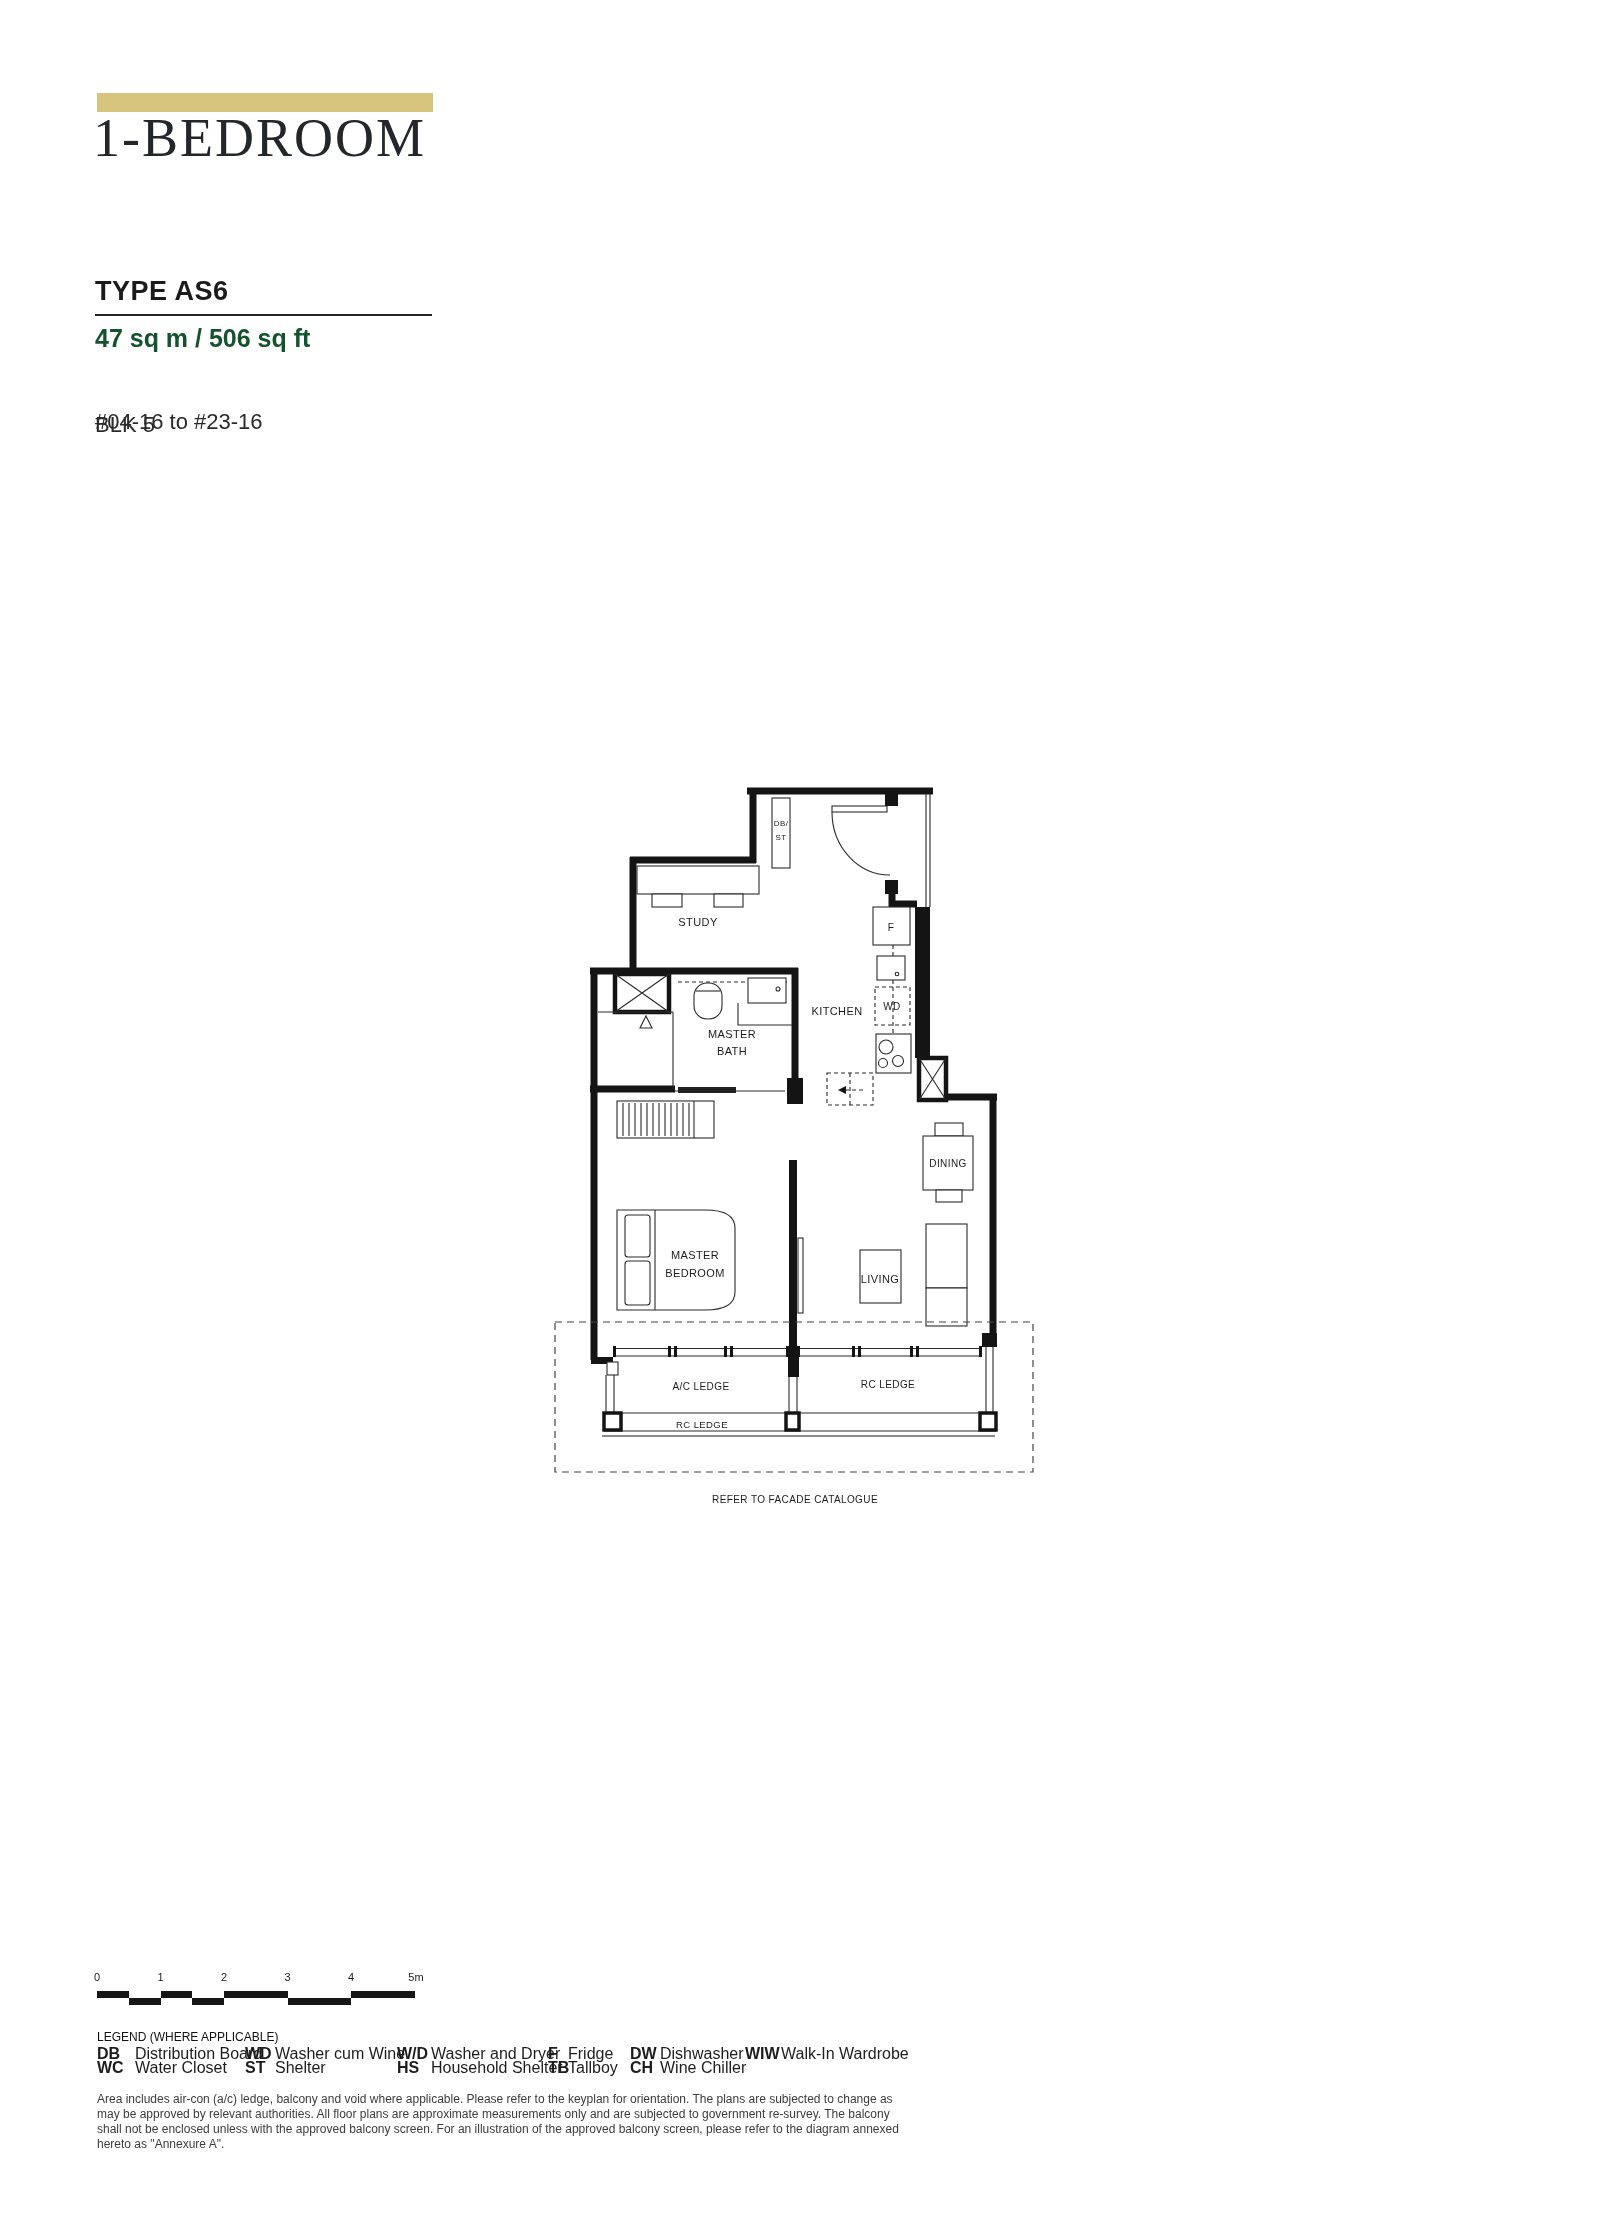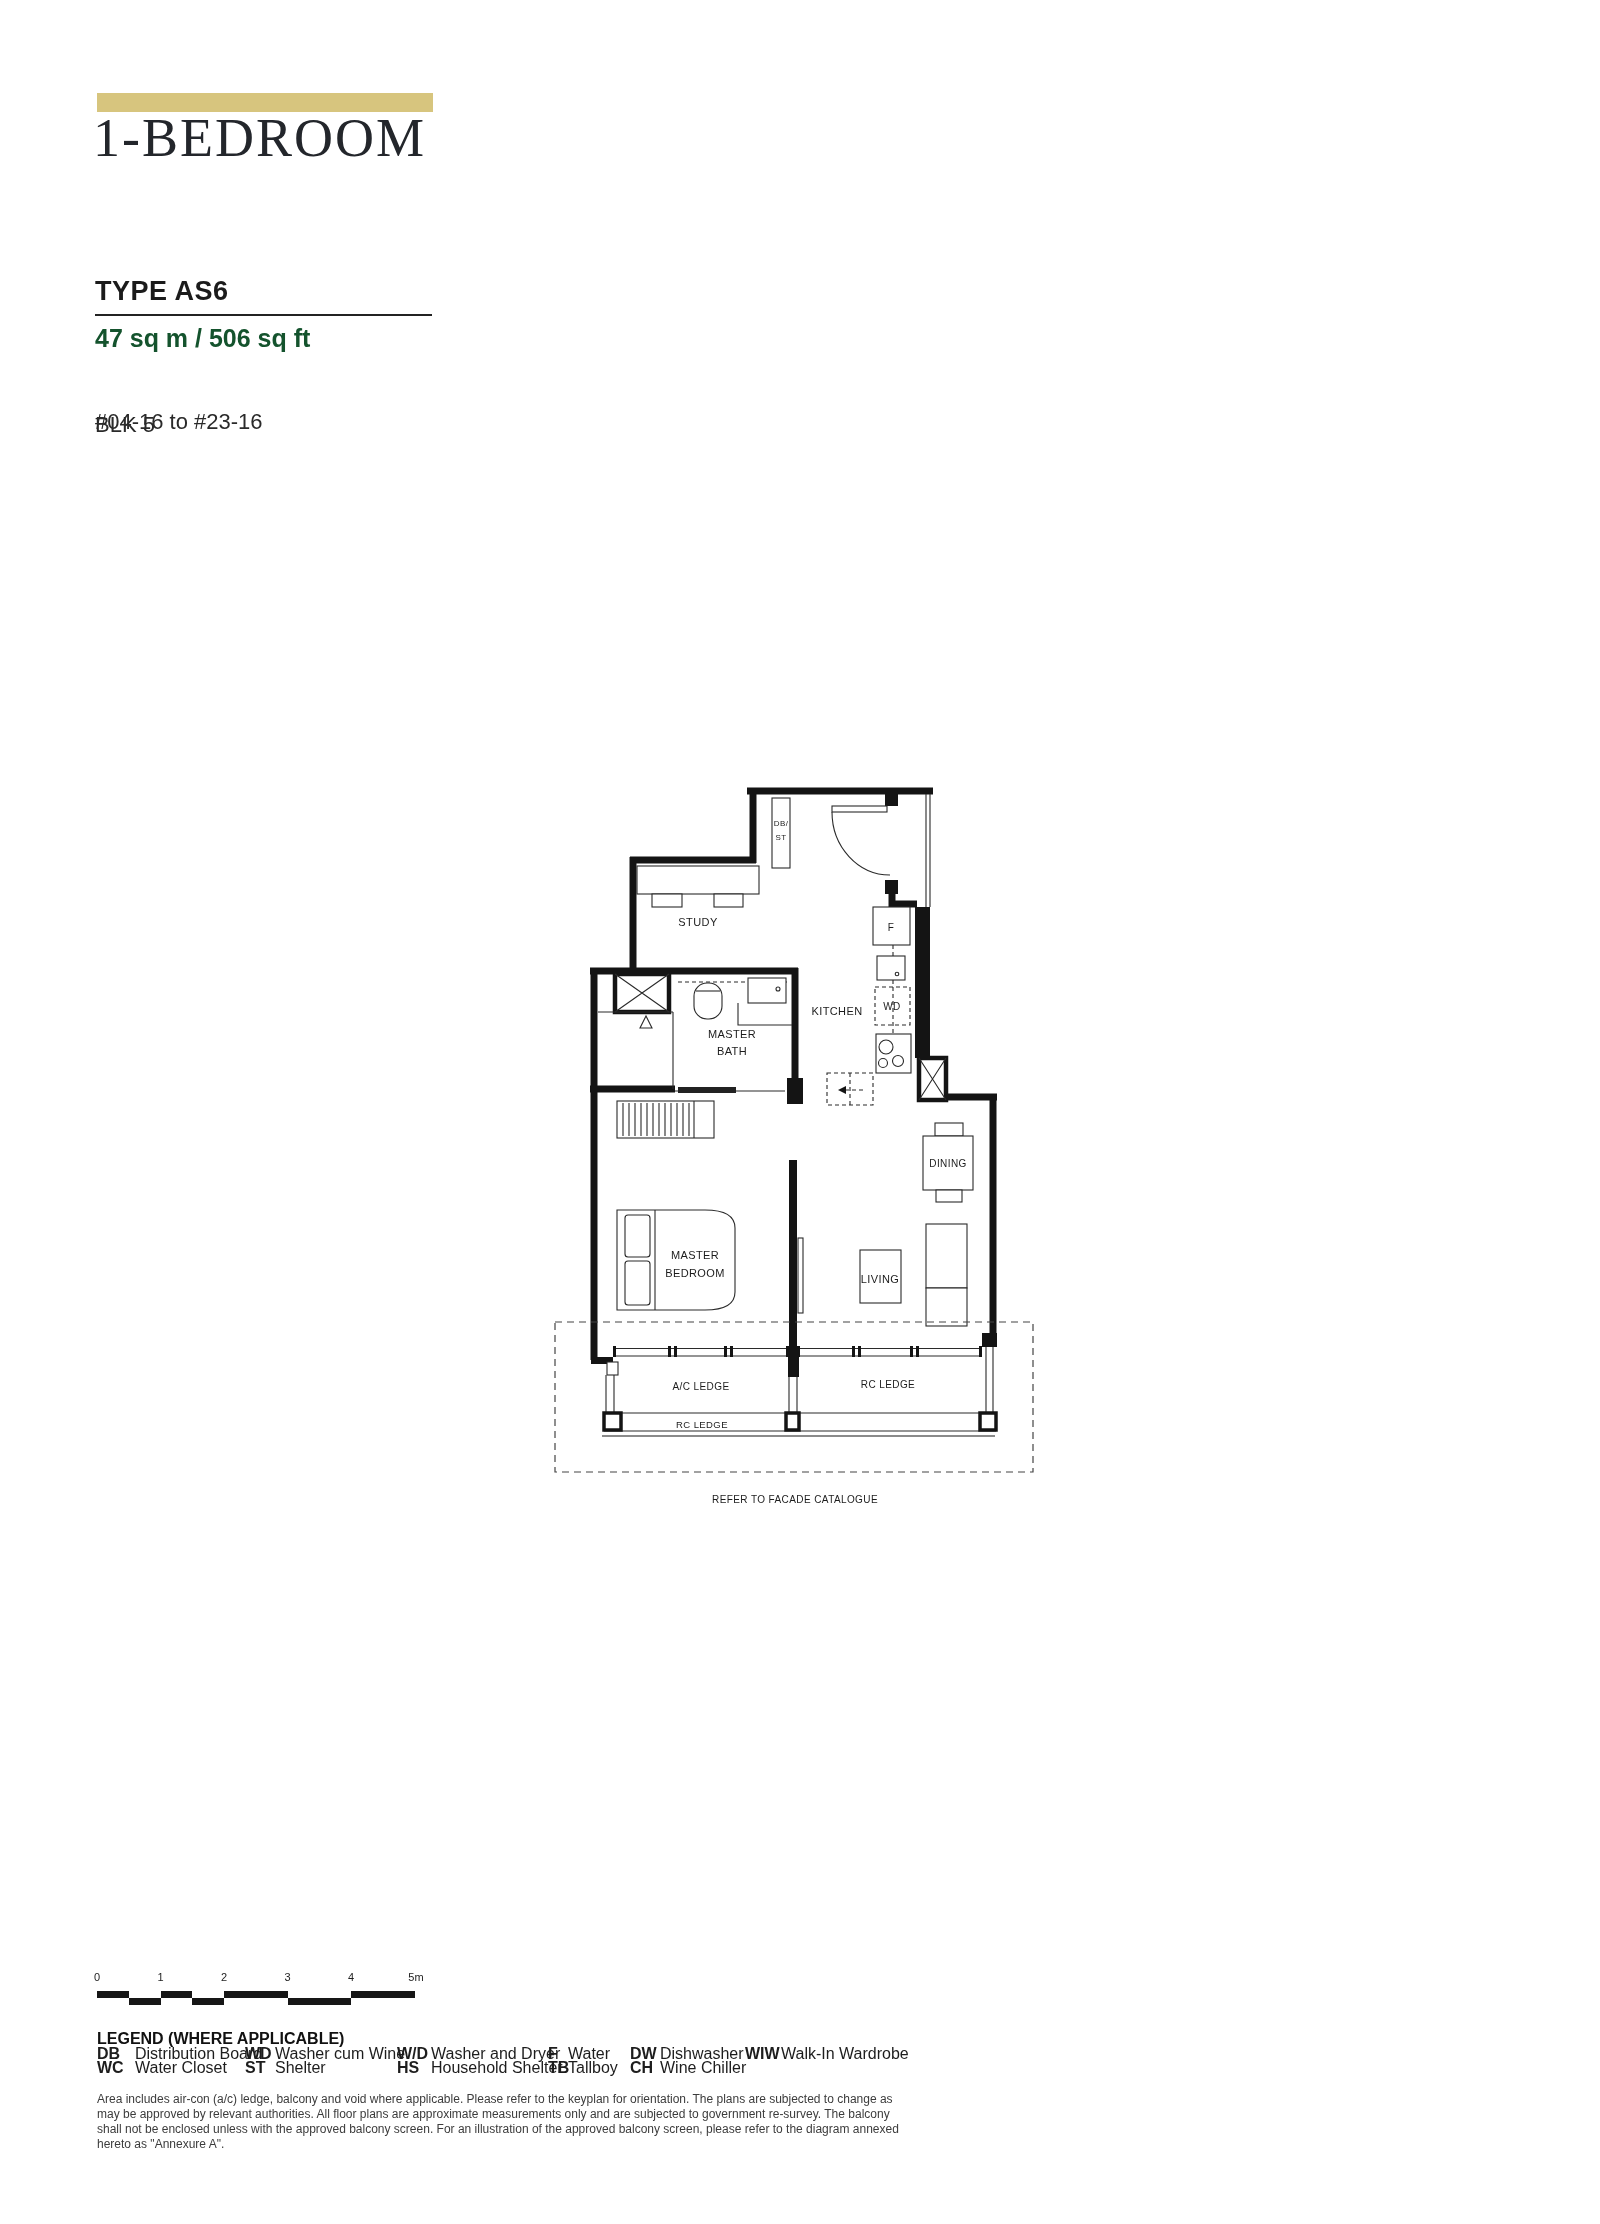--- a/index.html
+++ b/index.html
@@ -18,21 +18,21 @@
   svg .wall{stroke:#141414;fill:none;}
   svg .thin{stroke:#2a2a2a;stroke-width:1.1;fill:none;}
   svg .thin-f{stroke:#2a2a2a;stroke-width:1.1;fill:#fff;}
   svg .dash{stroke:#2a2a2a;stroke-width:1.1;fill:none;stroke-dasharray:4 3;}
   svg .blk{fill:#141414;stroke:none;}
   svg .lbl{font-family:"Liberation Sans",sans-serif;fill:#1c1c1c;letter-spacing:.4px;}
   svg .l11{font-size:11px;} svg .l10{font-size:10px;} svg .l9{font-size:9.5px;} svg .l8{font-size:8px;}
   .scalebar{left:97px;top:1971px;width:320px;height:36px;}
   .scalebar .tick{position:absolute;top:0;font-size:11px;color:#1d1d1d;transform:translateX(-50%);}
   .scalebar .seg{position:absolute;height:7px;background:#161616;}
-  .legend-title{left:97px;top:2030px;font-size:16px;font-weight:bold;color:#111;}
+  .legend-title{left:97px;top:2030px;font-size:12px;font-weight:normal;color:#111;}
   .legend-col{position:absolute;top:2047px;white-space:nowrap;}
   .legend-row{line-height:14px;display:flex;}
   .legend-row .ab{font-weight:bold;display:inline-block;}
   .legend-row .ds{display:inline-block;}
   .disclaimer{left:97px;top:2092px;width:814px;font-size:12px;line-height:15px;color:#3c3c3c;}
 </style>
 </head>
 <body>
 
 <div class="page">
@@ -254,21 +254,21 @@
         <span class="ds">Washer and Dryer</span>
       </div>
     <div class="legend-row">
         <span class="ab" style="width:34px">HS</span>
         <span class="ds">Household Shelter</span>
       </div>
   </div>
   <div class="legend-col" style="left:548px">
     <div class="legend-row">
         <span class="ab" style="width:20px">F</span>
-        <span class="ds">Water</span>
+        <span class="ds">Fridge</span>
       </div>
     <div class="legend-row">
         <span class="ab" style="width:20px">TB</span>
         <span class="ds">Tallboy</span>
       </div>
   </div>
   <div class="legend-col" style="left:630px">
     <div class="legend-row">
         <span class="ab" style="width:30px">DW</span>
         <span class="ds">Dishwasher</span>

